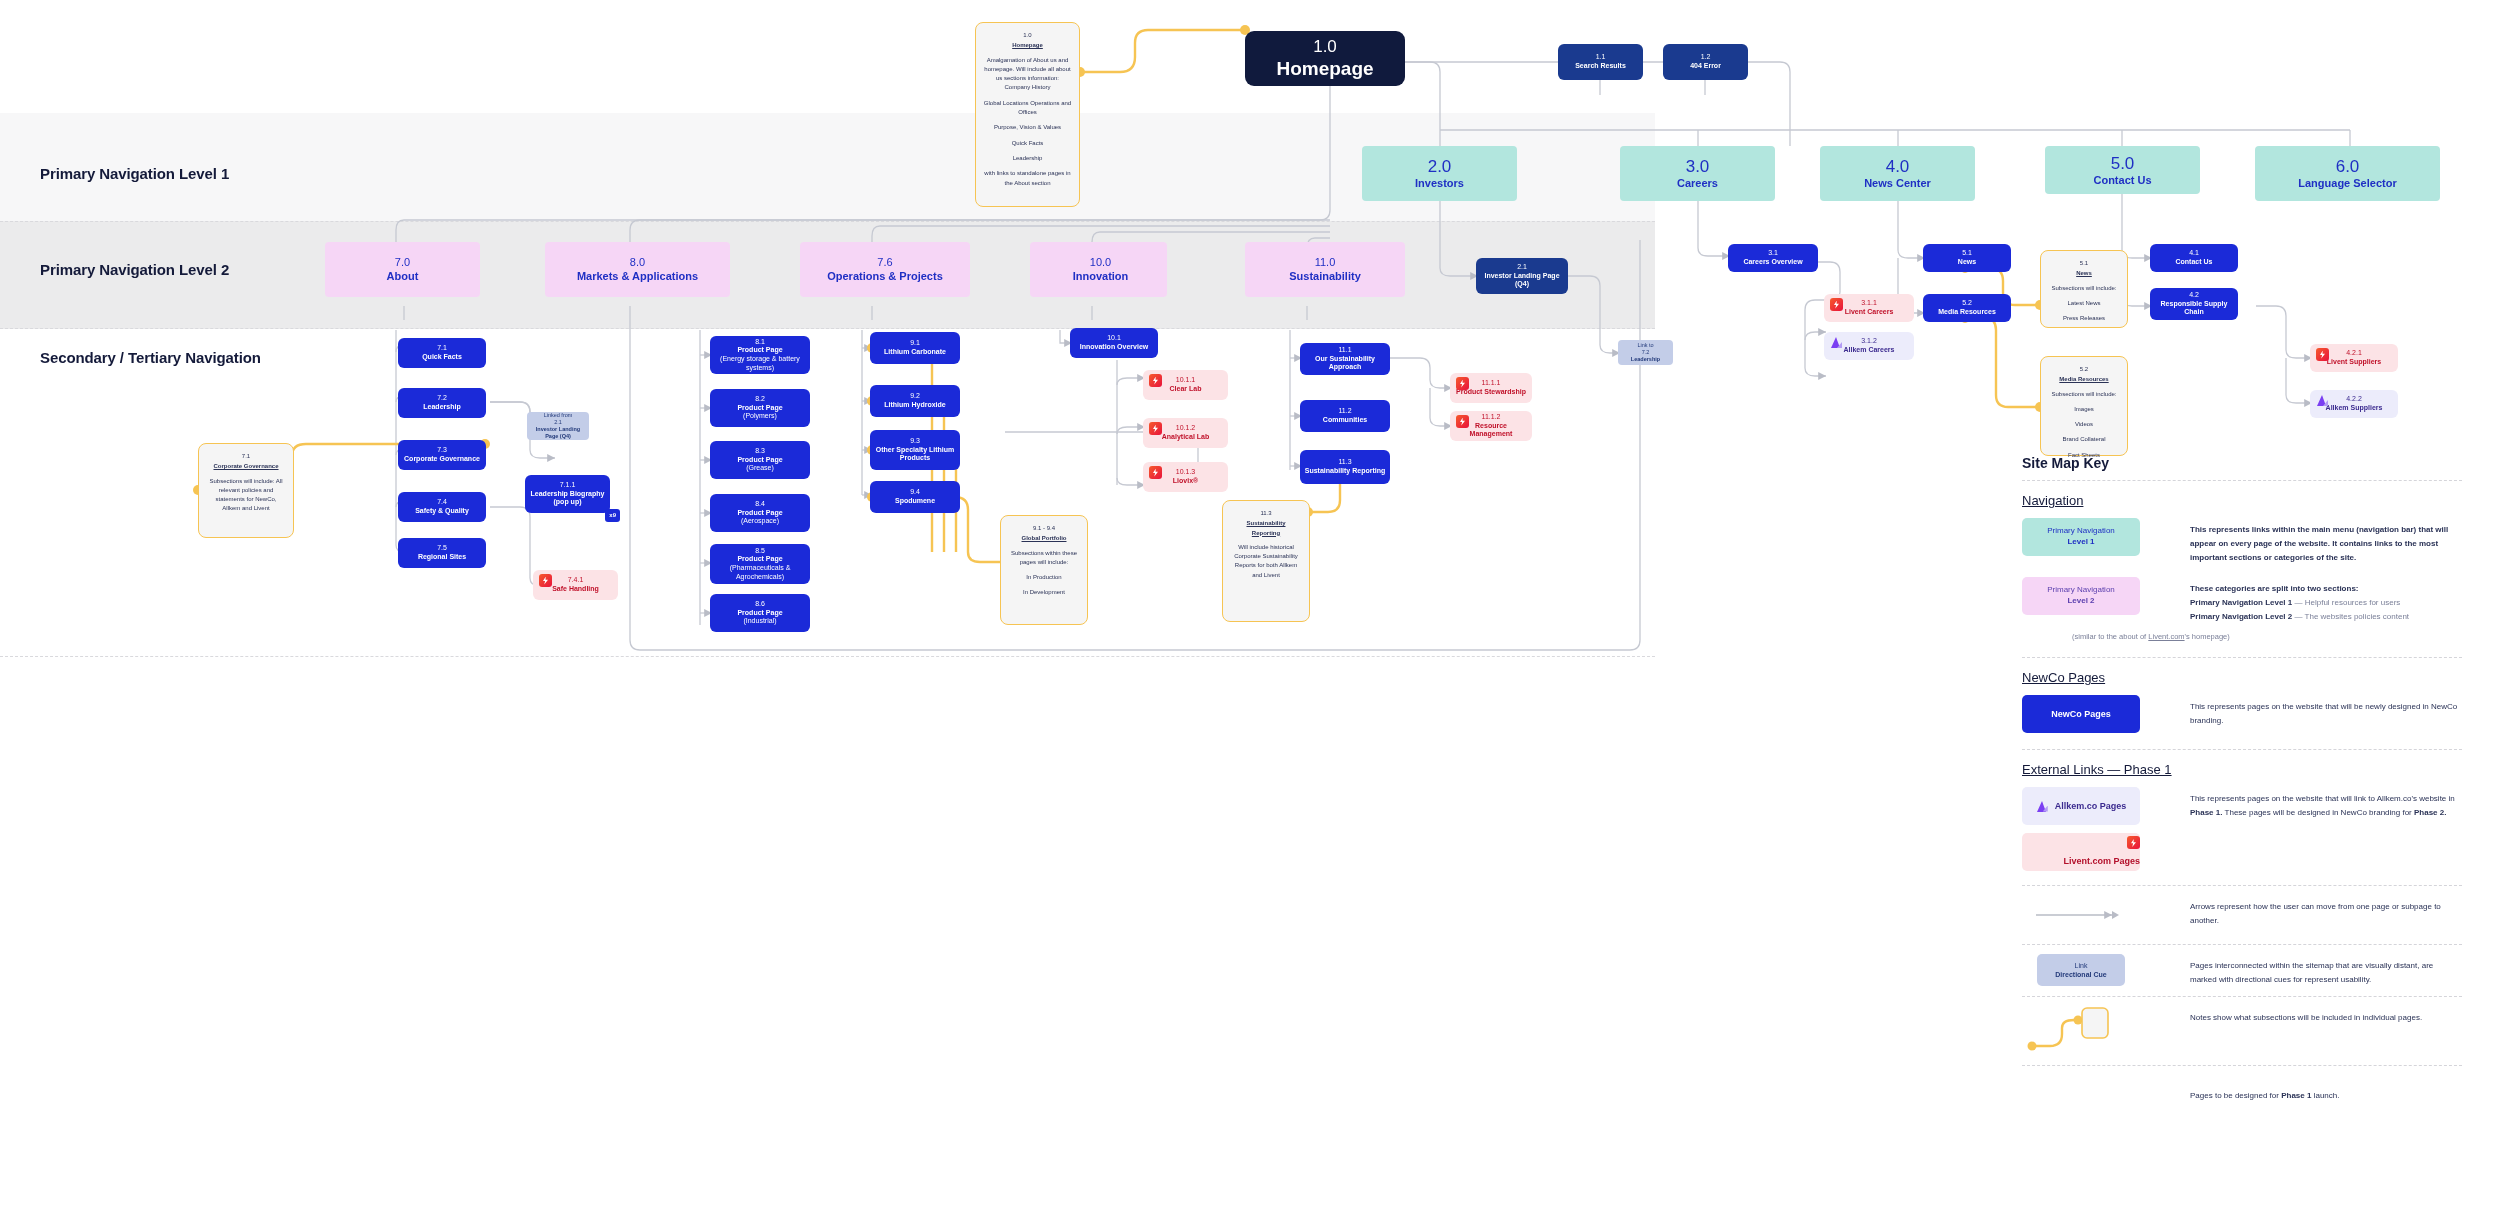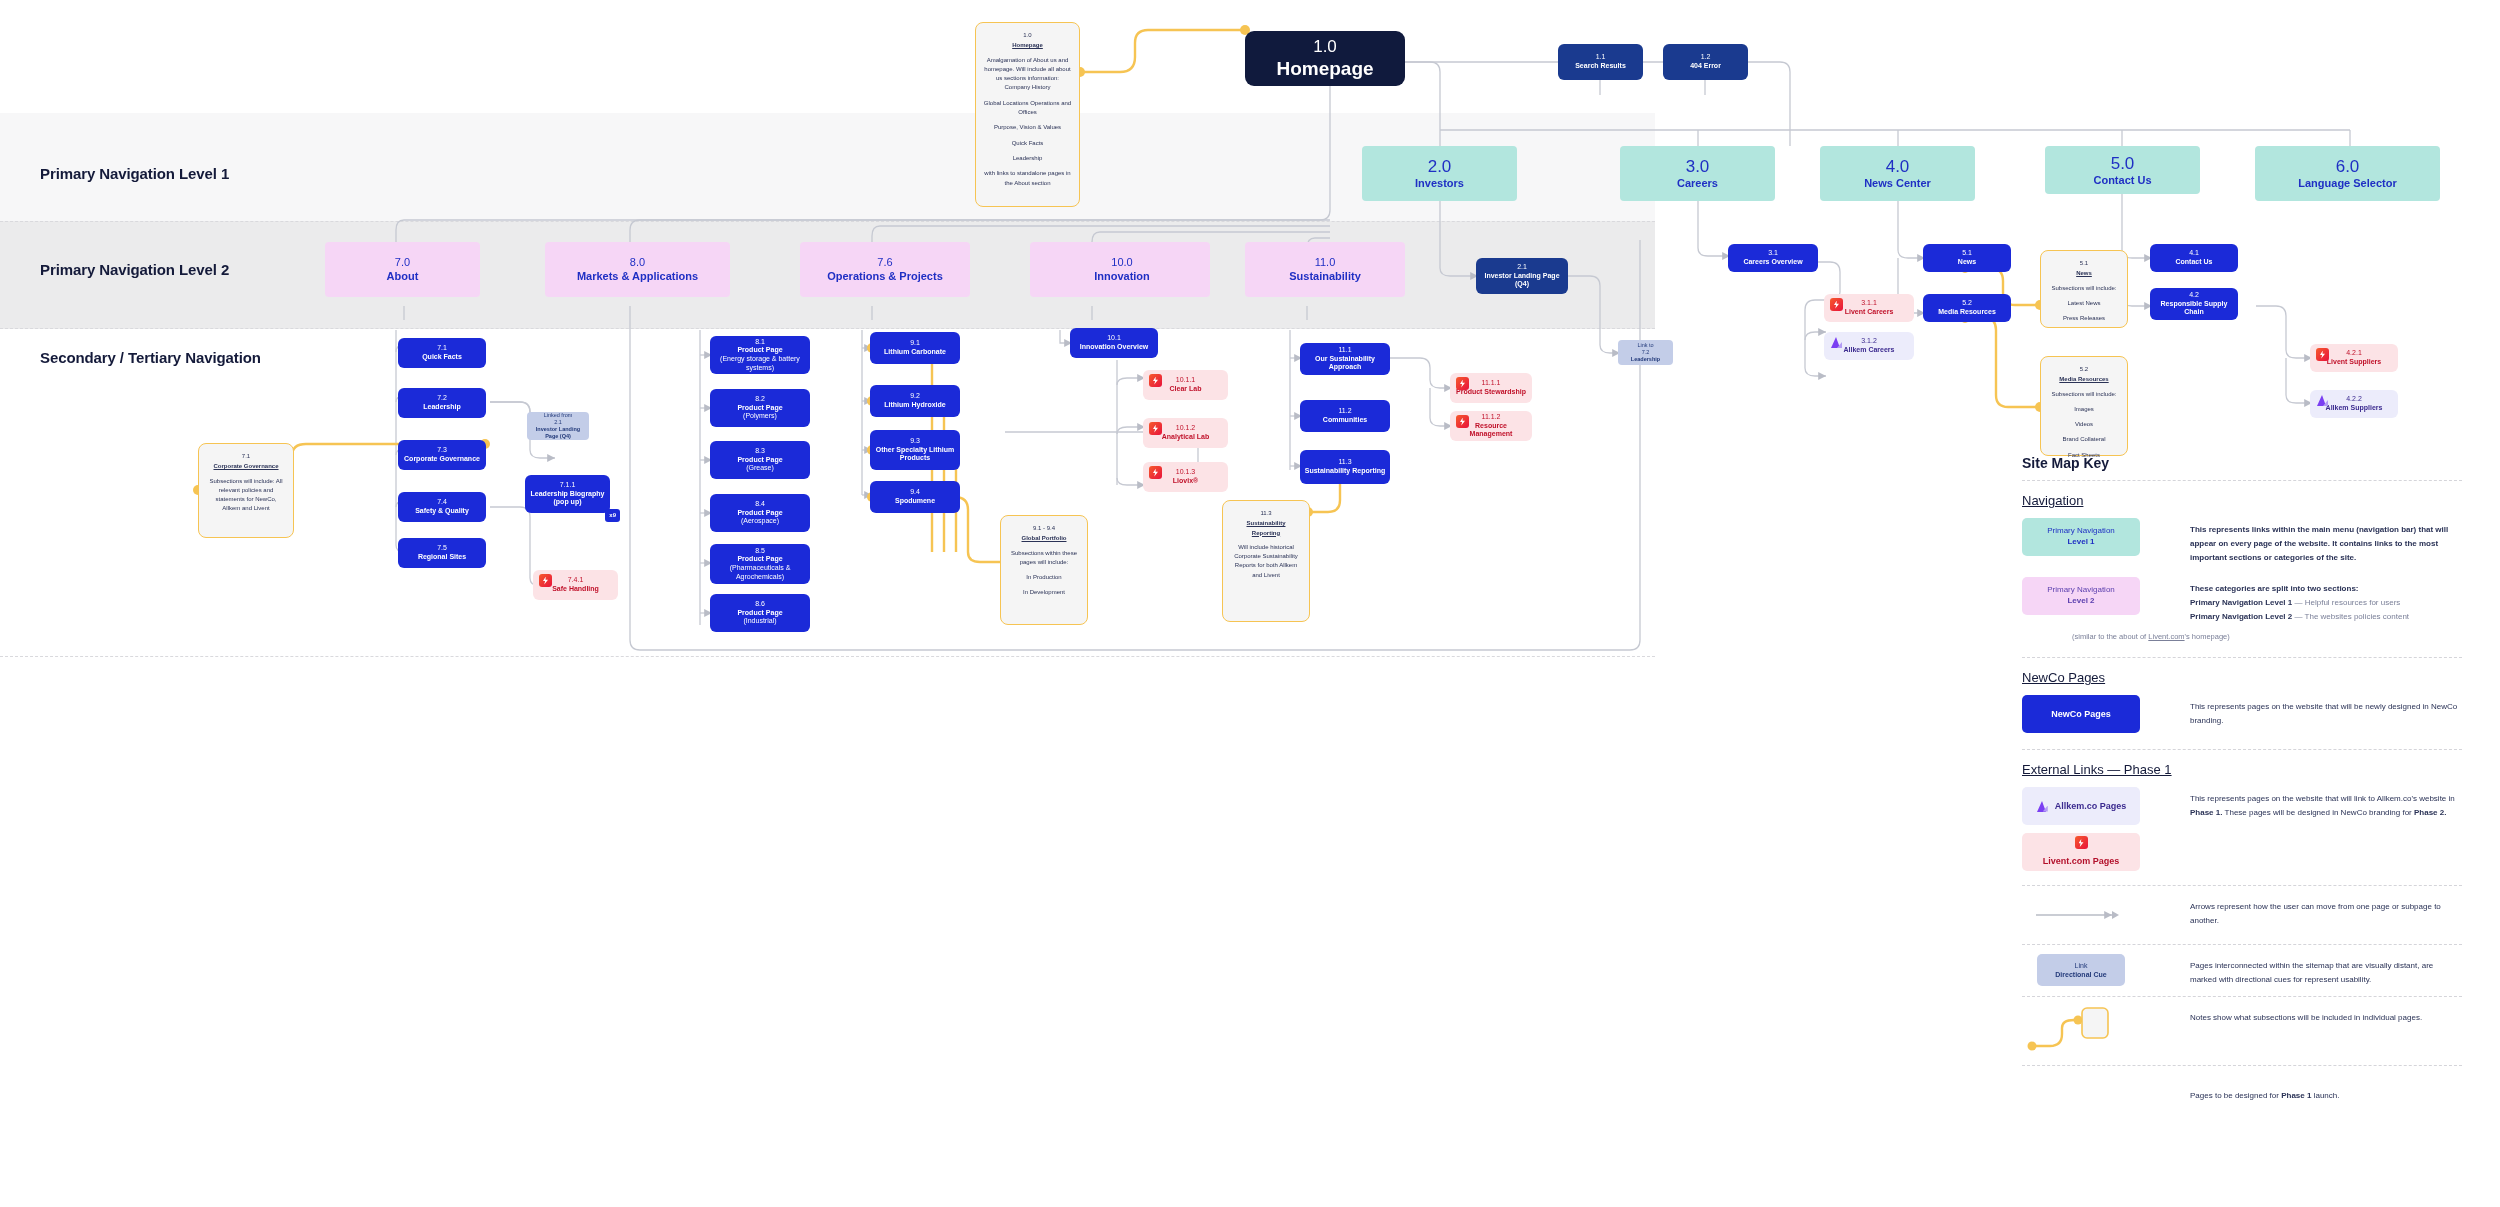--- a/index.html
+++ b/index.html
@@ -76,21 +76,21 @@
   .lg-swatch { width:118px; min-height:38px; border-radius:5px; flex:0 0 118px;
                display:flex; flex-direction:column; align-items:center;
                justify-content:center; font-size:8px; text-align:center;
                line-height:1.35; }
   .lg-sw-mint { background:#b2e6de; color:#1f2fc4; }
   .lg-sw-pink { background:#f6d6f6; color:#5b3fae; }
   .lg-sw-newco{ background:#1b2ad8; color:#fff; font-weight:bold; font-size:9px; }
   .lg-sw-lav  { background:#ececfb; color:#3b2a8f; font-weight:bold; font-size:9px;
                 flex-direction:row; gap:6px; }
   .lg-sw-rose { background:#fce3e6; color:#b3102b; font-weight:bold; font-size:9px;
-                gap:6px; }
+                gap:6px;align-items:flex-end; }
   .lg-sw-cue  { background:#c3cde8; color:#233a7a; font-size:7px; min-height:32px;}
   .lg-text { font-size:8px; color:#2a3256; line-height:1.75; padding-left:50px;
              padding-top:5px; }
   .lg-text b { font-weight:bold; }
   .lg-text .grey { color:#7b8099; }
   .lg-note { font-size:7.5px; color:#7b8099; margin-top:8px; padding-left:50px; }
   .lg-note u { text-decoration:underline; }
   .lg-swatch .sw-b { font-weight:bold; }
   .mini { flex:0 0 118px; height:40px; position:relative; }
 </style>
@@ -278,21 +278,21 @@
     <div class="ttl">About</div>
   </div>
   <div class="node n-pink" style="left:545px; top:242px; width:185px; height:55px;">
     <div class="num">8.0</div>
     <div class="ttl">Markets &amp; Applications</div>
   </div>
   <div class="node n-pink" style="left:800px; top:242px; width:170px; height:55px;">
     <div class="num">7.6</div>
     <div class="ttl">Operations &amp; Projects</div>
   </div>
-  <div class="node n-pink" style="left:1030px; top:242px; width:180px; height:55px;padding-left:8px;">
+  <div class="node n-pink" style="left:1030px; top:242px; width:137px; height:55px;padding-left:8px;">
     <div class="num">10.0</div>
     <div class="ttl">Innovation</div>
   </div>
   <div class="node n-pink" style="left:1245px; top:242px; width:160px; height:55px;">
     <div class="num">11.0</div>
     <div class="ttl">Sustainability</div>
   </div>
 
   <div class="node n-note" style="left:198px; top:443px; width:96px; height:95px;">
     <div class="num0">7.1</div>

